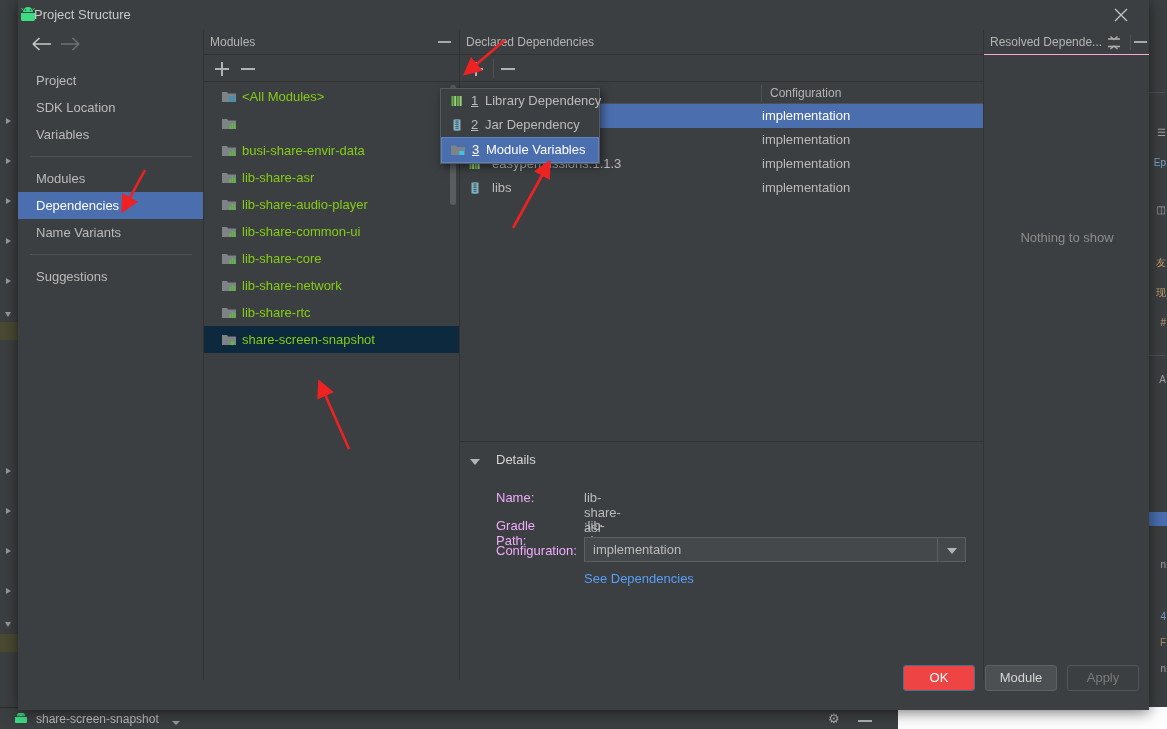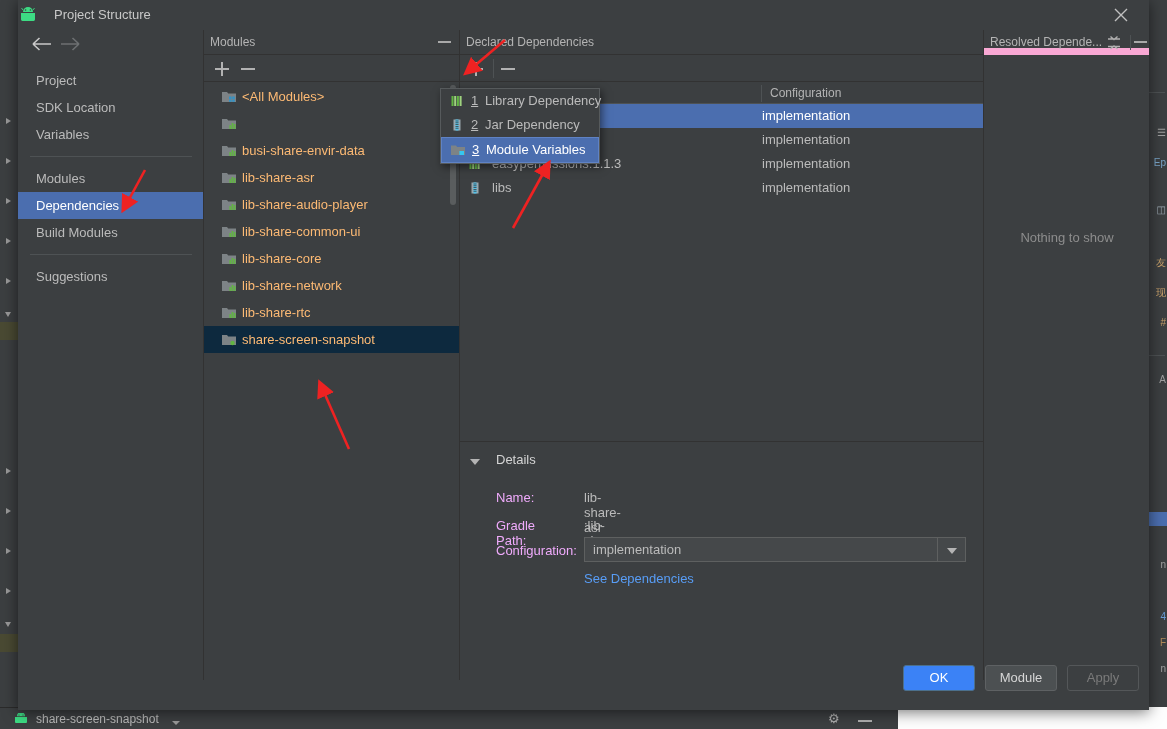--- a/index.html
+++ b/index.html
@@ -34,21 +34,21 @@
   .bg-white-bottom { position:absolute; bottom:0; left:898px; width:269px; height:22px; background:#fefefe; }
 
   
   .dialog {
     position:absolute; left:18px; top:0; width:1131px; height:710px;
     background:#3c3f41;
     box-shadow: 0 2px 14px rgba(0,0,0,.55);
   }
   .titlebar { position:relative; height:30px; }
   .title-icon { position:absolute; left:0px; top:6px; width:20px; height:18px; }
-  .title-text { position:absolute; left:36px; top:7px; font-size:13px; color:#c8c8c8; }
+  .title-text { position:absolute; left:16px; top:7px; font-size:13px; color:#c8c8c8; }
   .close-btn { position:absolute; right:10px; top:0; width:36px; height:30px; cursor:default; }
   .close-btn svg { position:absolute; left:11px; top:8px; }
 
   
   .nav-row { position:absolute; left:0px; top:30px; width:186px; height:30px; }
   .nav-btn { position:absolute; top:6px; width:22px; height:18px; cursor:default; }
   .nav-back { left:14px; }
   .nav-fwd { left:42px; }
 
   
@@ -66,21 +66,21 @@
   .panel-head { position:relative; height:25px; background:#3c3f41; border-bottom:1px solid #323232; }
   .panel-head .ph-title { position:absolute; left:6px; top:5px; font-size:12px; color:#b4b4b4; }
   .panel-minimize { position:absolute; right:8px; top:11px; width:13px; height:2px; background:#a9a9a9; cursor:default; }
   .toolbar { position:relative; height:27px; border-bottom:1px solid #323232; }
   .tb-btn { position:absolute; top:4px; width:20px; height:20px; cursor:default; }
   .plus-h { position:absolute; left:3px; top:9px; width:14px; height:2px; background:#b2b2b2; }
   .plus-v { position:absolute; left:9px; top:3px; width:2px; height:14px; background:#b2b2b2; }
   .minus-h { position:absolute; left:3px; top:9px; width:14px; height:2px; background:#b2b2b2; }
 
   .mod-list { position:absolute; left:0; top:53px; width:255px; height:597px; overflow:hidden; }
-  .mod-item { position:relative; height:27px; line-height:27px; padding-left:18px; font-size:13px; color:#fdba74; white-space:nowrap; cursor:default; }
+  .mod-item { position:relative; height:27px; line-height:27px; padding-left:18px; font-size:13px; color:#84cc16; white-space:nowrap; cursor:default; }
   .mod-item.selected { background:#0d293e; }
   .mod-ico { position:absolute; left:18px; top:7px; width:14px; height:13px; }
   .mod-label { position:absolute; left:38px; top:0; }
   .mod-scroll { position:absolute; right:3px; top:2px; width:6px; background:#5a5d5e; border-radius:3px; }
 
   
   .center { position:absolute; left:441px; top:30px; width:524px; height:650px; border-left:1px solid #323232; }
   .c-head { position:relative; height:25px; border-bottom:1px solid #323232; background:#3c3f41; }
   .c-head .ph-title { position:absolute; left:6px; top:5px; font-size:12px; color:#b4b4b4; }
   .c-toolbar { position:relative; height:27px; border-bottom:1px solid #323232; }
@@ -104,31 +104,31 @@
   .det-lbl { position:absolute; color:#f0abfc; }
   .det-val { position:absolute; color:#bbbbbb; }
   .cfg-box { position:absolute; left:124px; top:95px; width:382px; height:25px; background:#45484a; border:1px solid #5e6060; }
   .cfg-val { position:absolute; left:8px; top:4px; font-size:13px; color:#bbbbbb; }
   .cfg-arrow-area { position:absolute; right:0; top:0; width:28px; height:23px; border-left:1px solid #5e6060; cursor:default; }
   .cfg-arrow { position:absolute; left:9px; top:10px; width:0;height:0;border-left:5px solid transparent;border-right:5px solid transparent;border-top:6px solid #b4b4b4; }
   .see-deps { position:absolute; left:124px; top:129px; font-size:13px; color:#589df6; cursor:default; }
 
   
   .right { position:absolute; left:965px; top:30px; width:166px; height:650px; border-left:1px solid #323232; }
-  .r-head { position:relative; height:25px; border-bottom:7px solid #f9a8d4; }
+  .r-head { position:relative; height:25px; border-bottom:1px solid #f9a8d4; }
   .r-head .ph-title { position:absolute; left:6px; top:5px; font-size:12px; color:#b4b4b4; }
   .r-collapse { position:absolute; left:122px; top:6px; width:16px; height:14px; cursor:default; }
   .r-sep { position:absolute; left:146px; top:5px; width:1px; height:15px; background:#4e5254; }
   .r-min { position:absolute; left:150px; top:11px; width:13px; height:2px; background:#a9a9a9; cursor:default; }
   .r-empty { position:absolute; left:0; top:200px; width:166px; text-align:center; font-size:13px; color:#8d8d8d; }
 
   
   .btnbar { position:absolute; left:0; bottom:0; width:1131px; height:30px; }
   .btn { position:absolute; top:-15px; height:26px; border-radius:3px; font-size:13px; line-height:24px; text-align:center; cursor:default; }
-  .btn-ok { left:885px; width:72px; background:#3b82f6; border:1px solid #4c708c; color:#ffffff; }
+  .btn-ok { left:885px; width:72px; background:#ef4444; border:1px solid #4c708c; color:#ffffff; }
   .btn-cancel { left:967px; width:72px; background:#4c5052; border:1px solid #5e6163; color:#d6d6d6; }
   .btn-apply { left:1049px; width:72px; background:#3c3f41; border:1px solid #545759; color:#7a7a7a; }
 
   
   .popup { position:absolute; left:440px; top:88px; width:160px; background:#3c3f41; border:1px solid #565a5c; box-shadow:2px 3px 8px rgba(0,0,0,.5); z-index:50; }
   .mi { position:relative; height:24px; line-height:24px; font-size:13px; color:#bbbbbb; white-space:nowrap; cursor:default; }
   .mi.highlight { background:#4b6eaf; color:#ffffff; border:1px solid #5f82c4; height:26px; line-height:24px; }
   .mi-ico { position:absolute; left:9px; top:5px; width:14px; height:14px; }
   .mi-num { position:absolute; left:30px; top:0; text-decoration:underline; }
   .mi-text { position:absolute; left:44px; top:0; }
@@ -224,21 +224,21 @@
     </div>
 
     <div class="sidebar">
       <div class="side-spacer"></div>
       <div class="side-item"><span>Project</span></div>
       <div class="side-item"><span>SDK Location</span></div>
       <div class="side-item"><span>Variables</span></div>
       <div class="side-sep"></div>
       <div class="side-item"><span>Modules</span></div>
       <div class="side-item selected"><span>Dependencies</span></div>
-      <div class="side-item"><span>Build Modules</span></div>
+      <div class="side-item"><span>Name Variants</span></div>
       <div class="side-sep"></div>
       <div class="side-item"><span>Suggestions</span></div>
     </div>
     <div class="vdiv" style="left:185px;"></div>
 
     <div class="modules">
       <div class="panel-head">
         <div class="ph-title">Modules</div>
         <div class="panel-minimize"></div>
       </div>

